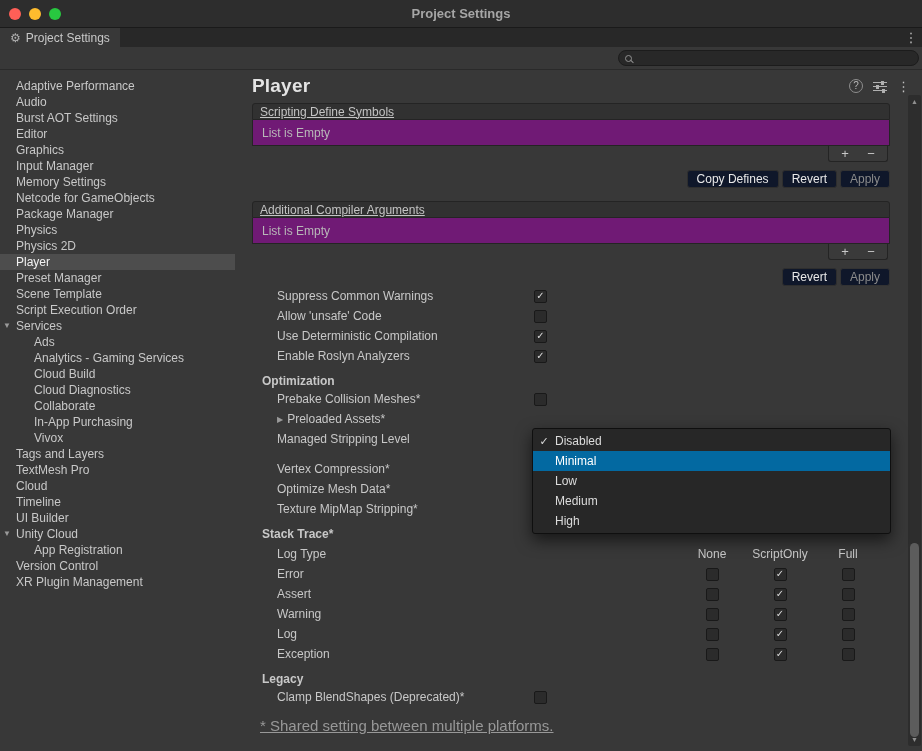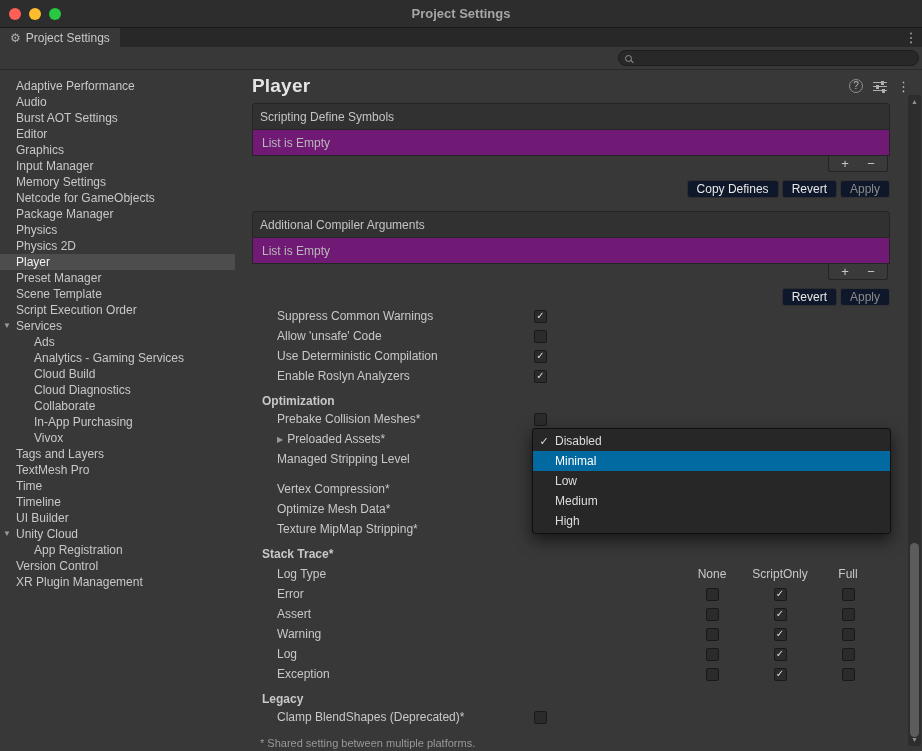--- a/index.html
+++ b/index.html
@@ -50,22 +50,22 @@
     box-shadow:0 4px 0 #B0B0B0,0 8px 0 #B0B0B0;}
   .sliders::after{content:"";position:absolute;width:3px;height:4px;background:#B0B0B0;left:8px;top:0;
     box-shadow:-5px 4px 0 #B0B0B0,1px 8px 0 #B0B0B0;}
   .kebab2{color:#C0C0C0;font-size:13px;line-height:1;}
 
   .scrollc{position:absolute;left:17px;top:30px;right:32px;bottom:0;overflow:hidden;}
 
   
   .listblock{margin-top:3px;}
   .blk2{margin-top:13px;}
-  .lheader{height:27px;background:#313131;border:1px solid #242424;border-radius:3px 3px 0 0;
-    display:flex;align-items:center;padding:0 7px;color:#C4C4C4;}
+  .lheader{height:17px;background:#313131;border:1px solid #242424;border-radius:3px 3px 0 0;
+    display:flex;align-items:center;padding:0 7px;color:#C4C4C4;text-decoration:underline;}
   .lbody{height:26px;background:#701a75;border:1px solid #242424;border-top:none;
     display:flex;align-items:center;padding:0 9px;color:#B8B8B8;}
   .lfooter{width:60px;height:16px;margin-left:auto;margin-right:2px;background:#3A3A3A;
     border:1px solid #242424;border-top:none;border-radius:0 0 3px 3px;
     display:flex;align-items:center;justify-content:space-evenly;}
   .pm{color:#C8C8C8;font-size:13px;line-height:13px;width:20px;text-align:center;cursor:default;}
 
   .btnrow{display:flex;justify-content:flex-end;gap:3px;margin-top:8px;}
   .ubtn{height:18px;padding:0 9px;background:#0f172a;border:1px solid #2E2E2E;border-radius:3px;
     color:#E8E8E8;font:12px "Liberation Sans",sans-serif;display:flex;align-items:center;cursor:default;}
@@ -81,21 +81,21 @@
   .gap-top{margin-top:10px;}
   .fold-inline{color:#9A9A9A;font-size:8px;margin-right:4px;}
 
   
   .st-row{display:flex;align-items:center;height:20px;padding-left:25px;}
   .st-head{margin-top:2px;}
   .st-label{width:401px;color:#C8C8C8;white-space:nowrap;}
   .st-col{width:68px;display:flex;align-items:center;justify-content:center;color:#C8C8C8;}
   .st-cols{display:contents;}
 
-  .footnote{margin-top:10px;padding-left:8px;color:#989898;font-size:11px;}
+  .footnote{margin-top:10px;padding-left:8px;color:#989898;font-size:15px;text-decoration:underline;}
 
   
   .vscroll{position:absolute;right:1px;top:95px;bottom:5px;width:13px;background:#2D2D2D;border-radius:2px;}
   .sthumb{position:absolute;left:2px;width:9px;top:448px;height:194px;background:#5C5C5C;border-radius:5px;cursor:default;}
   .sarrow{position:absolute;left:0;width:13px;text-align:center;font-size:7px;color:#8F8F8F;cursor:default;}
   .sarrow.up{top:3px;} .sarrow.down{bottom:3px;}
 
   
   .popup{position:absolute;left:532px;top:428px;width:359px;background:#272727;border:1px solid #0F0F0F;
     border-radius:3px;box-shadow:0 6px 16px rgba(0,0,0,.6);padding:2px 0;z-index:10;}
@@ -152,21 +152,21 @@
         <div class="side-item"><span class="fold">▼</span><span>Services</span></div>
         <div class="side-item child"><span>Ads</span></div>
         <div class="side-item child"><span>Analytics - Gaming Services</span></div>
         <div class="side-item child"><span>Cloud Build</span></div>
         <div class="side-item child"><span>Cloud Diagnostics</span></div>
         <div class="side-item child"><span>Collaborate</span></div>
         <div class="side-item child"><span>In-App Purchasing</span></div>
         <div class="side-item child"><span>Vivox</span></div>
         <div class="side-item"><span>Tags and Layers</span></div>
         <div class="side-item"><span>TextMesh Pro</span></div>
-        <div class="side-item"><span>Time</span></div>
+        <div class="side-item"><span>Cloud</span></div>
         <div class="side-item"><span>Timeline</span></div>
         <div class="side-item"><span>UI Builder</span></div>
         <div class="side-item"><span class="fold">▼</span><span>Unity Cloud</span></div>
         <div class="side-item child"><span>App Registration</span></div>
         <div class="side-item"><span>Version Control</span></div>
         <div class="side-item"><span>XR Plugin Management</span></div>
       </div>
   </aside>
 
   <div class="content">

